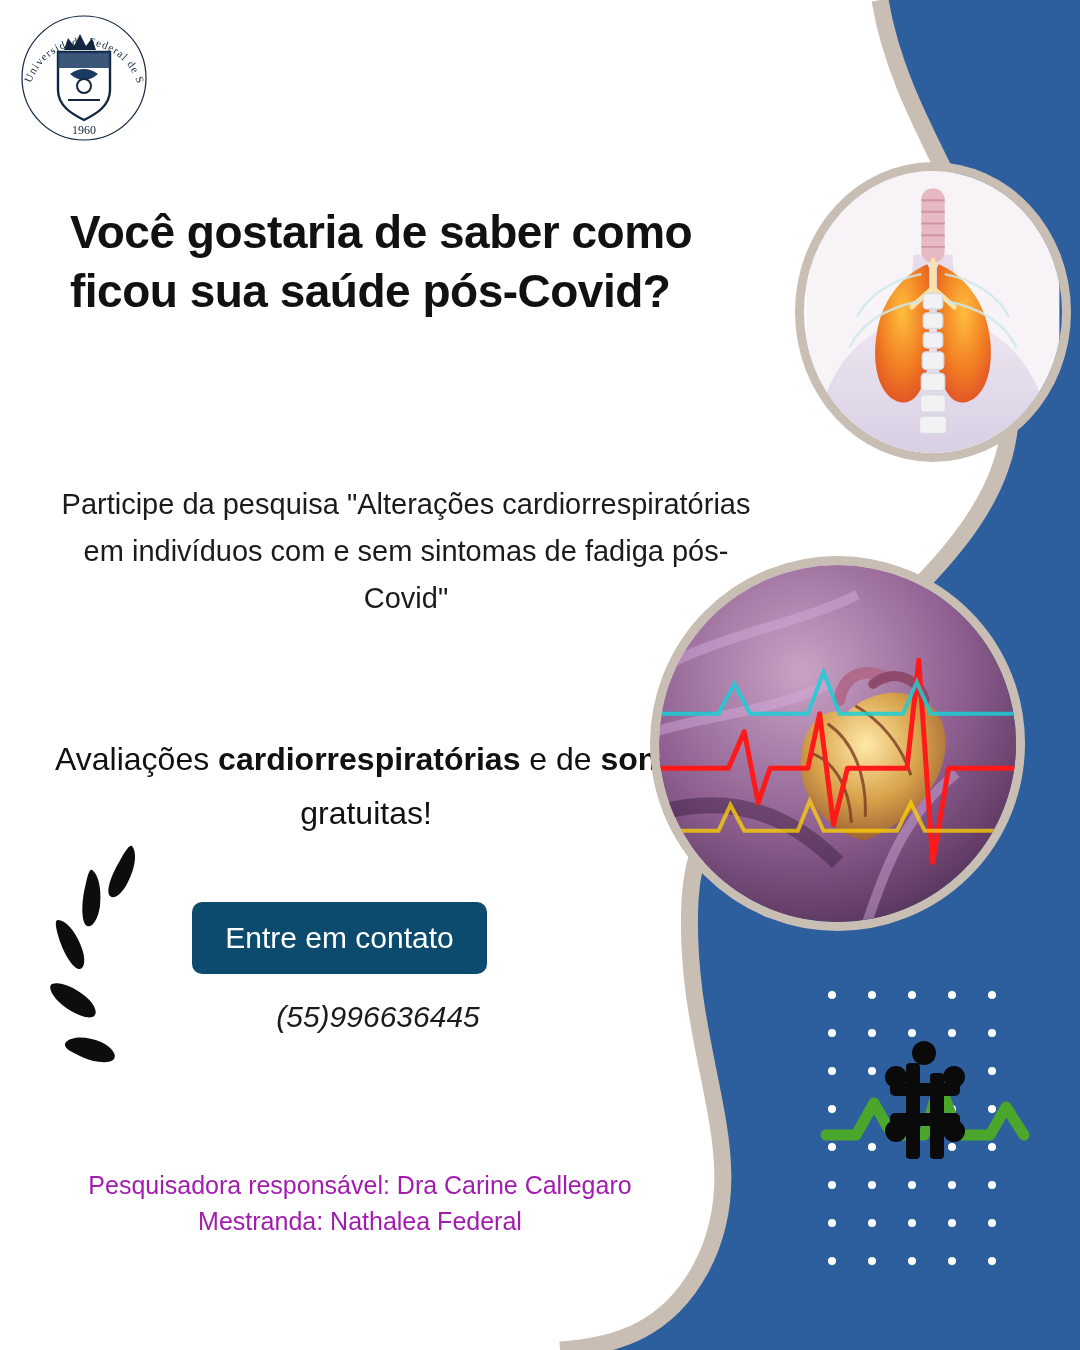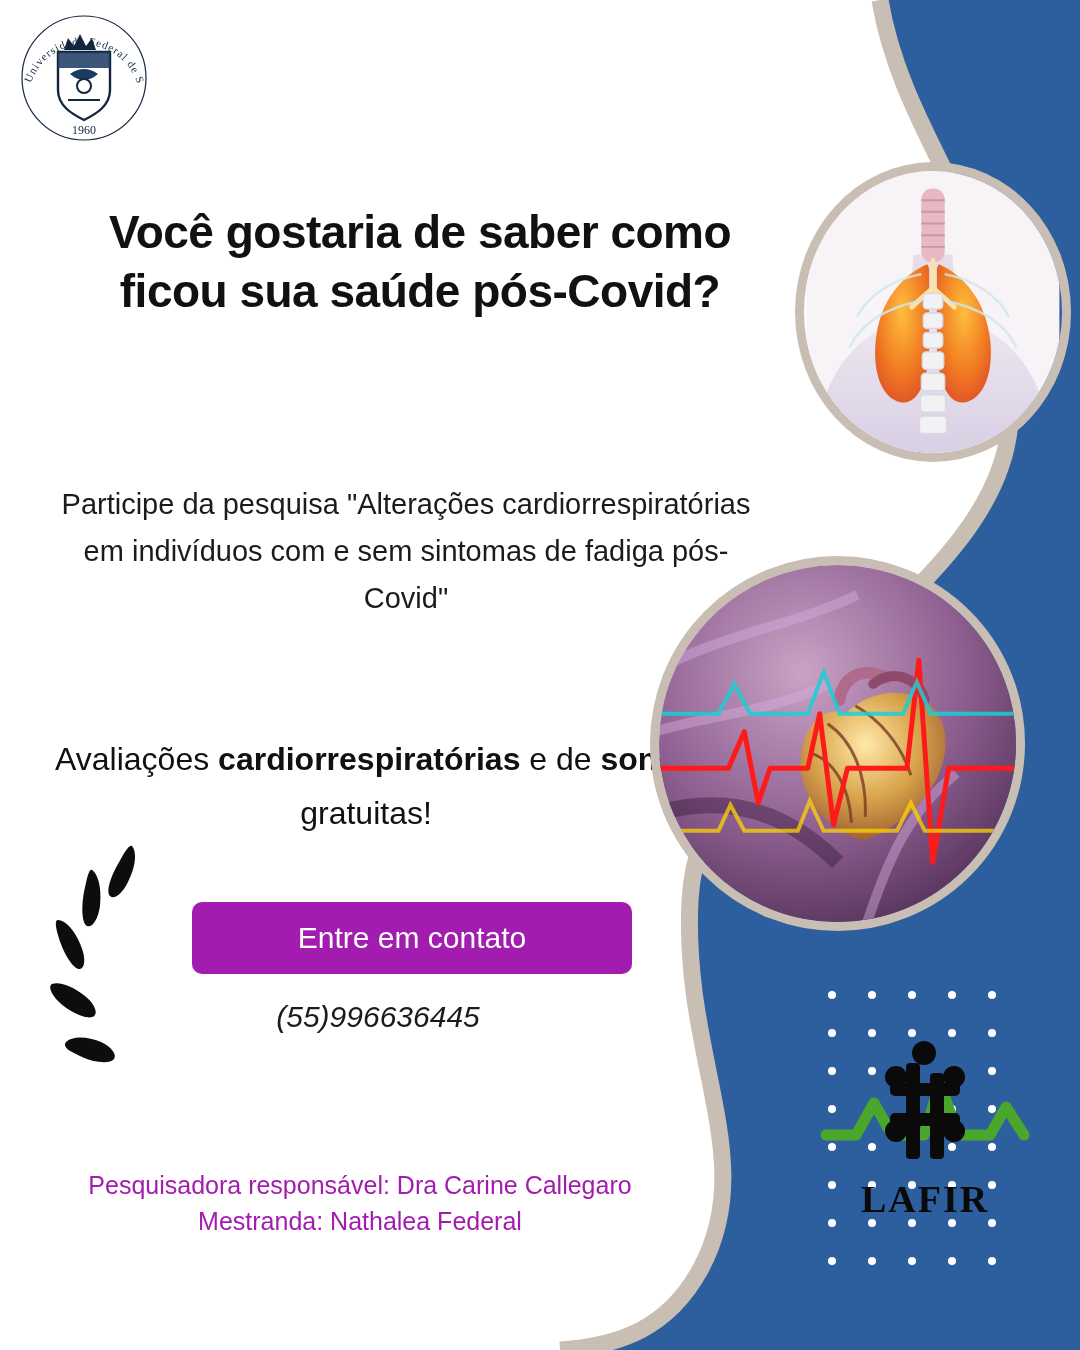--- a/index.html
+++ b/index.html
@@ -33,21 +33,20 @@
     height: 140px;
     z-index: 5;
   }
 
   
   .headline {
     position: absolute;
     left: 70px;
     top: 172px;
     width: 700px;
-    text-align: center;
     font-size: 46px;
     line-height: 1.28;
     font-weight: bold;
     color: #111111;
     letter-spacing: -0.5px;
     z-index: 4;
   }
 
   
   .subtext {
@@ -74,23 +73,23 @@
     color: #111111;
     z-index: 4;
   }
   .freeline b { font-weight: bold; }
 
   
   .cta {
     position: absolute;
     left: 192px;
     top: 902px;
-    width: 440px;
+    width: 295px;
     height: 72px;
-    background: #a21caf;
+    background: #0c4a6e;
     border-radius: 10px;
     color: #ffffff;
     font-size: 30px;
     display: flex;
     align-items: center;
     justify-content: center;
     border: none;
     cursor: pointer;
     z-index: 4;
     font-family: "Liberation Sans", sans-serif;
@@ -390,16 +389,15 @@
         <rect x="110" y="88" width="14" height="86" rx="4"></rect>
         <rect x="70" y="98" width="70" height="13" rx="5"></rect>
         <rect x="70" y="128" width="70" height="13" rx="5"></rect>
         <circle cx="76" cy="92" r="11"></circle>
         <circle cx="134" cy="92" r="11"></circle>
         <circle cx="76" cy="146" r="11"></circle>
         <circle cx="134" cy="146" r="11"></circle>
         <circle cx="104" cy="68" r="12"></circle>
       </g>
     </svg>
-    <div class="lafir-word">LAFIR</div>
   </div>
 
 </div>
 
 </body></html>

